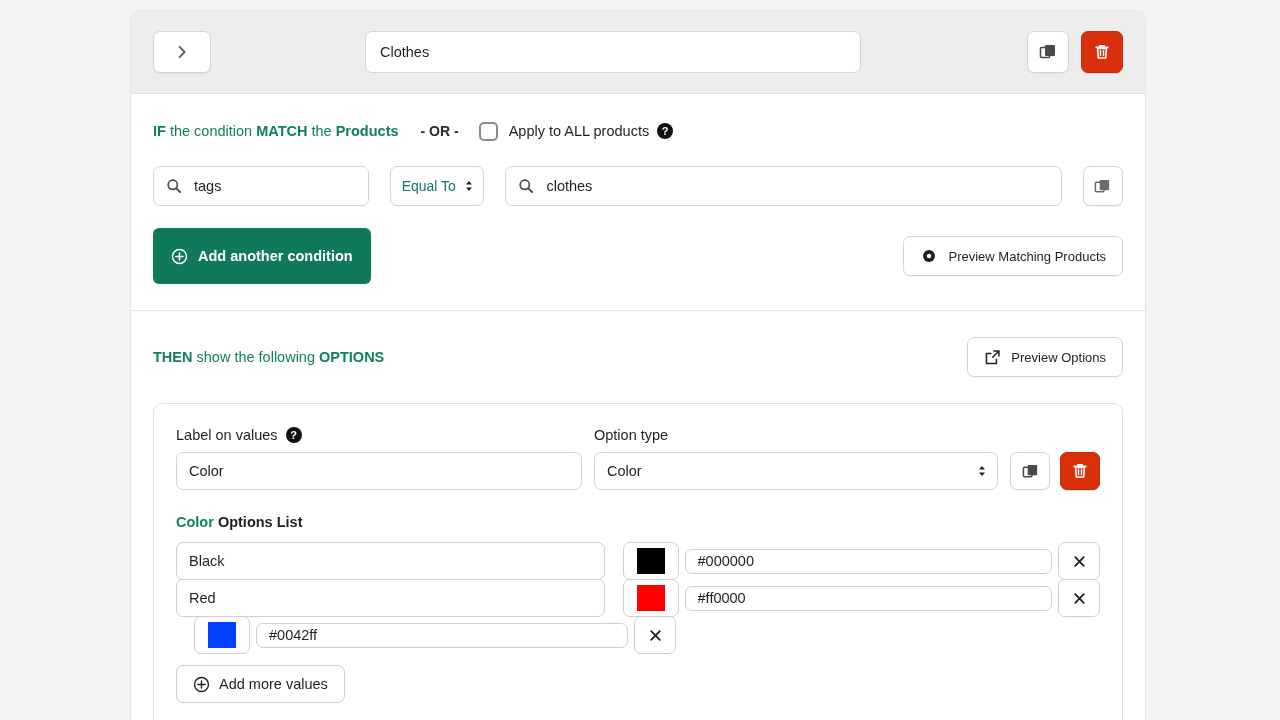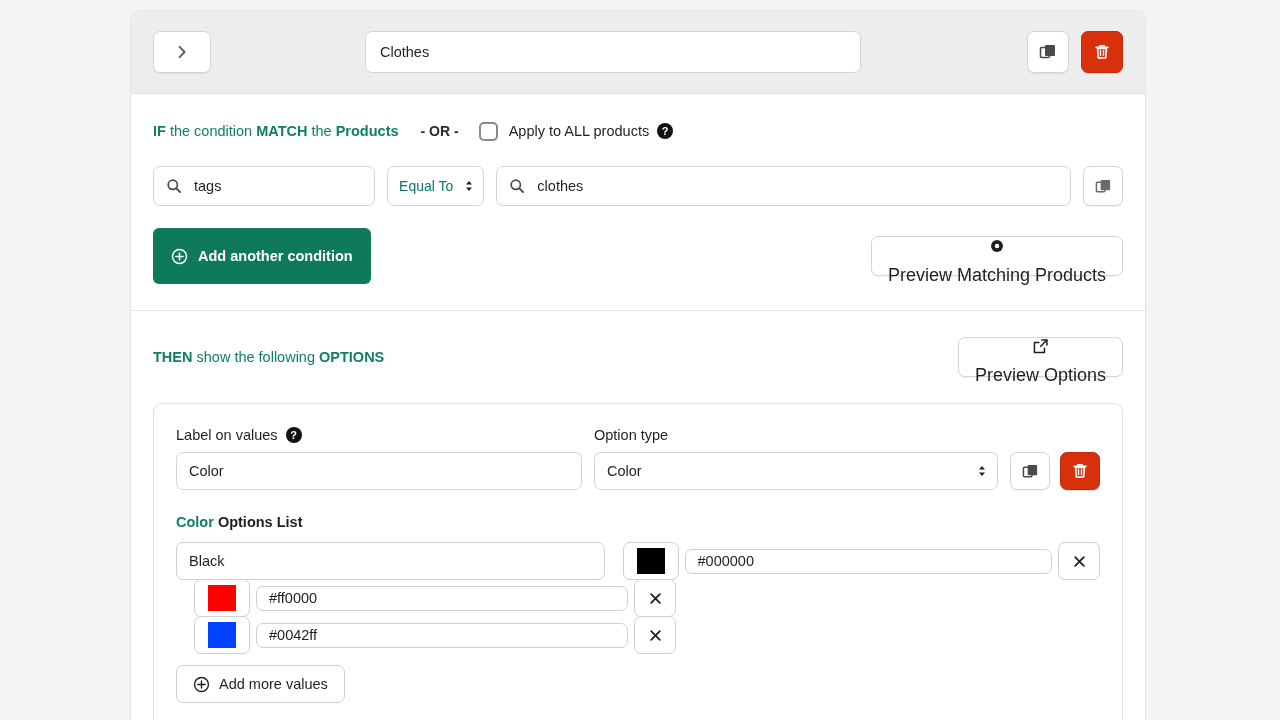--- a/index.html
+++ b/index.html
@@ -112,21 +112,21 @@
     width: 16px; height: 16px;
     border-radius: 50%;
     background: #111;
     color: #fff;
     font-size: 11px; font-weight: bold;
     display: inline-flex; align-items: center; justify-content: center;
     line-height: 1;
     flex: none;
   }
 
-  .cond-row { display: flex; align-items: center; gap: 12px; margin-bottom: 22px; }
+  .cond-row { display: flex; align-items: center; gap: 21px; margin-bottom: 22px; }
   .field {
     height: 40px;
     background: #fff;
     border: 1px solid #d4d4d4;
     border-radius: 7px;
     display: flex; align-items: center;
     padding: 0 12px;
     gap: 10px;
   }
   .field input {
@@ -162,26 +162,25 @@
     padding: 0 18px;
     cursor: pointer;
   }
   .btn-secondary {
     height: 40px;
     background: #fff;
     border: 1px solid #d4d4d4;
     border-radius: 7px;
     color: #1f1f1f;
     font-family: "Liberation Sans", sans-serif;
-    font-size: 18px;
+    font-size: 13px;
     display: inline-flex; align-items: center; gap: 10px;
     padding: 0 16px;
     cursor: pointer;
     box-shadow: 0 1px 0 rgba(0,0,0,0.04);
-    flex-direction: column;
   }
   .push-right { margin-left: auto; }
 
   
   .then-section { padding: 24px 22px 0 22px; }
   .then-head {
     display: flex; align-items: center;
     margin-bottom: 24px;
     height: 44px;
   }
@@ -492,20 +491,21 @@
             <div class="del-x">
               <span>
                 <svg width="15" height="15" viewBox="0 0 16 16">
                   <path d="M3.4 3.4 L12.6 12.6 M12.6 3.4 L3.4 12.6" stroke="#1f1f1f" stroke-width="1.9" stroke-linecap="round"></path>
                 </svg>
               </span>
             </div>
           </div>
 
           <div class="val-row">
+            <input class="val-name" type="text" value="Red" style="">
             <div class="swatch-box">
               <span class="swatch" style="background: rgb(255, 0, 0);"></span>
             </div>
             <input class="hex-input" type="text" value="#ff0000" style="">
             <div class="del-x">
               <span>
                 <svg width="15" height="15" viewBox="0 0 16 16">
                   <path d="M3.4 3.4 L12.6 12.6 M12.6 3.4 L3.4 12.6" stroke="#1f1f1f" stroke-width="1.9" stroke-linecap="round"></path>
                 </svg>
               </span>

